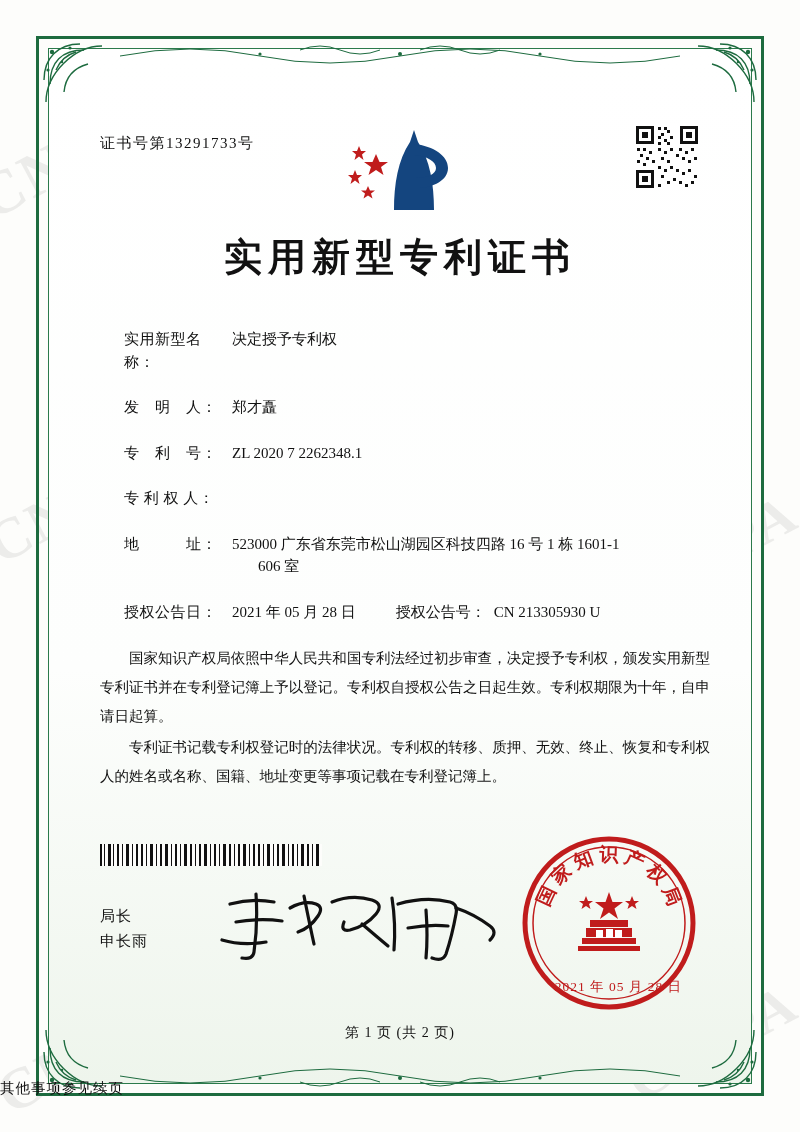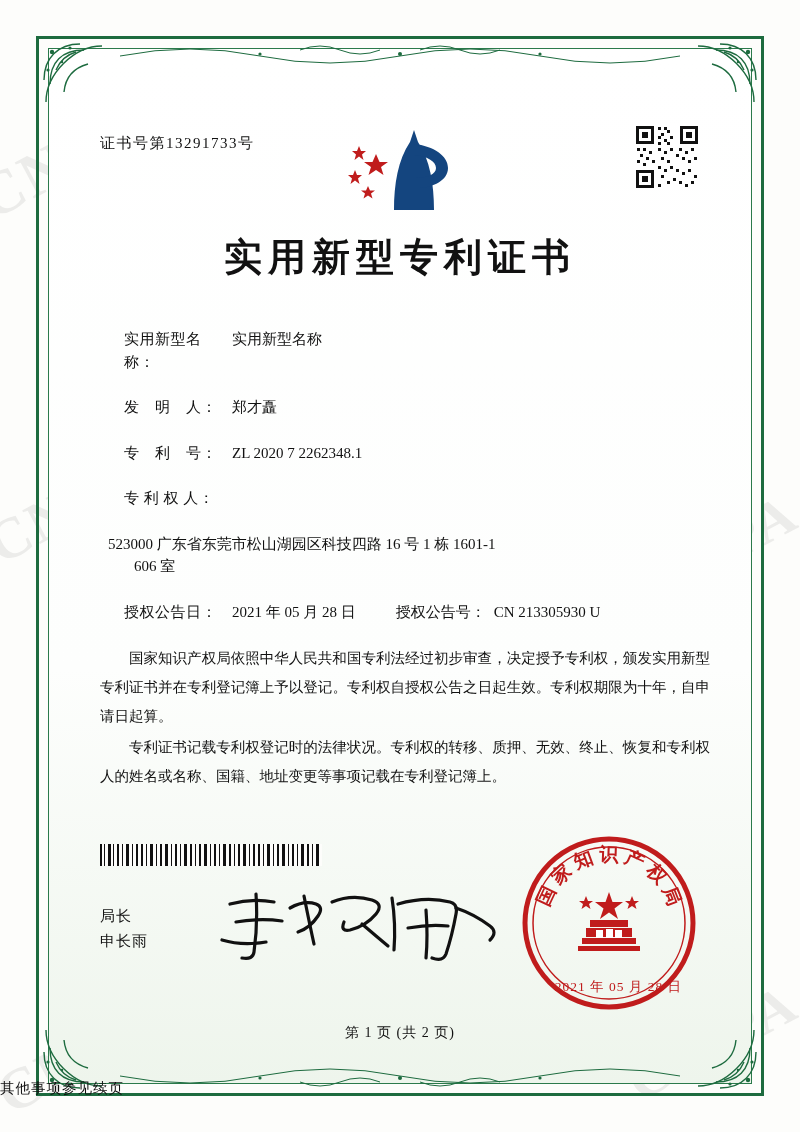--- a/index.html
+++ b/index.html
@@ -416,39 +416,40 @@
         </g>
       </svg>
     </div>
 
     <div class="title">实用新型专利证书</div>
 
     <div class="fields">
 
       <div class="frow">
         <div class="flabel">实用新型名称：</div>
-        <div class="fvalue">实用新型名称</div>
+        <div class="fvalue">决定授予专利权</div>
       </div>
 
       <div class="frow">
         <div class="flabel">发　明　人：</div>
         <div class="fvalue">郑才矗</div>
       </div>
 
       <div class="frow">
         <div class="flabel">专　利　号：</div>
         <div class="fvalue">ZL 2020 7 2262348.1</div>
       </div>
 
 
       <div class="frow">
         <div class="flabel">专 利 权 人：</div>
       </div>
 
       <div class="frow">
+        <div class="flabel">地　　　址：</div>
         <div class="fvalue">
           <span>523000 广东省东莞市松山湖园区科技四路 16 号 1 栋 1601-1</span>
           <span class="line2">606 室</span>
         </div>
       </div>
 
       <div class="frow inline">
         <div class="flabel">授权公告日：</div>
         <div class="fvalue">
           <span>2021 年 05 月 28 日</span>

